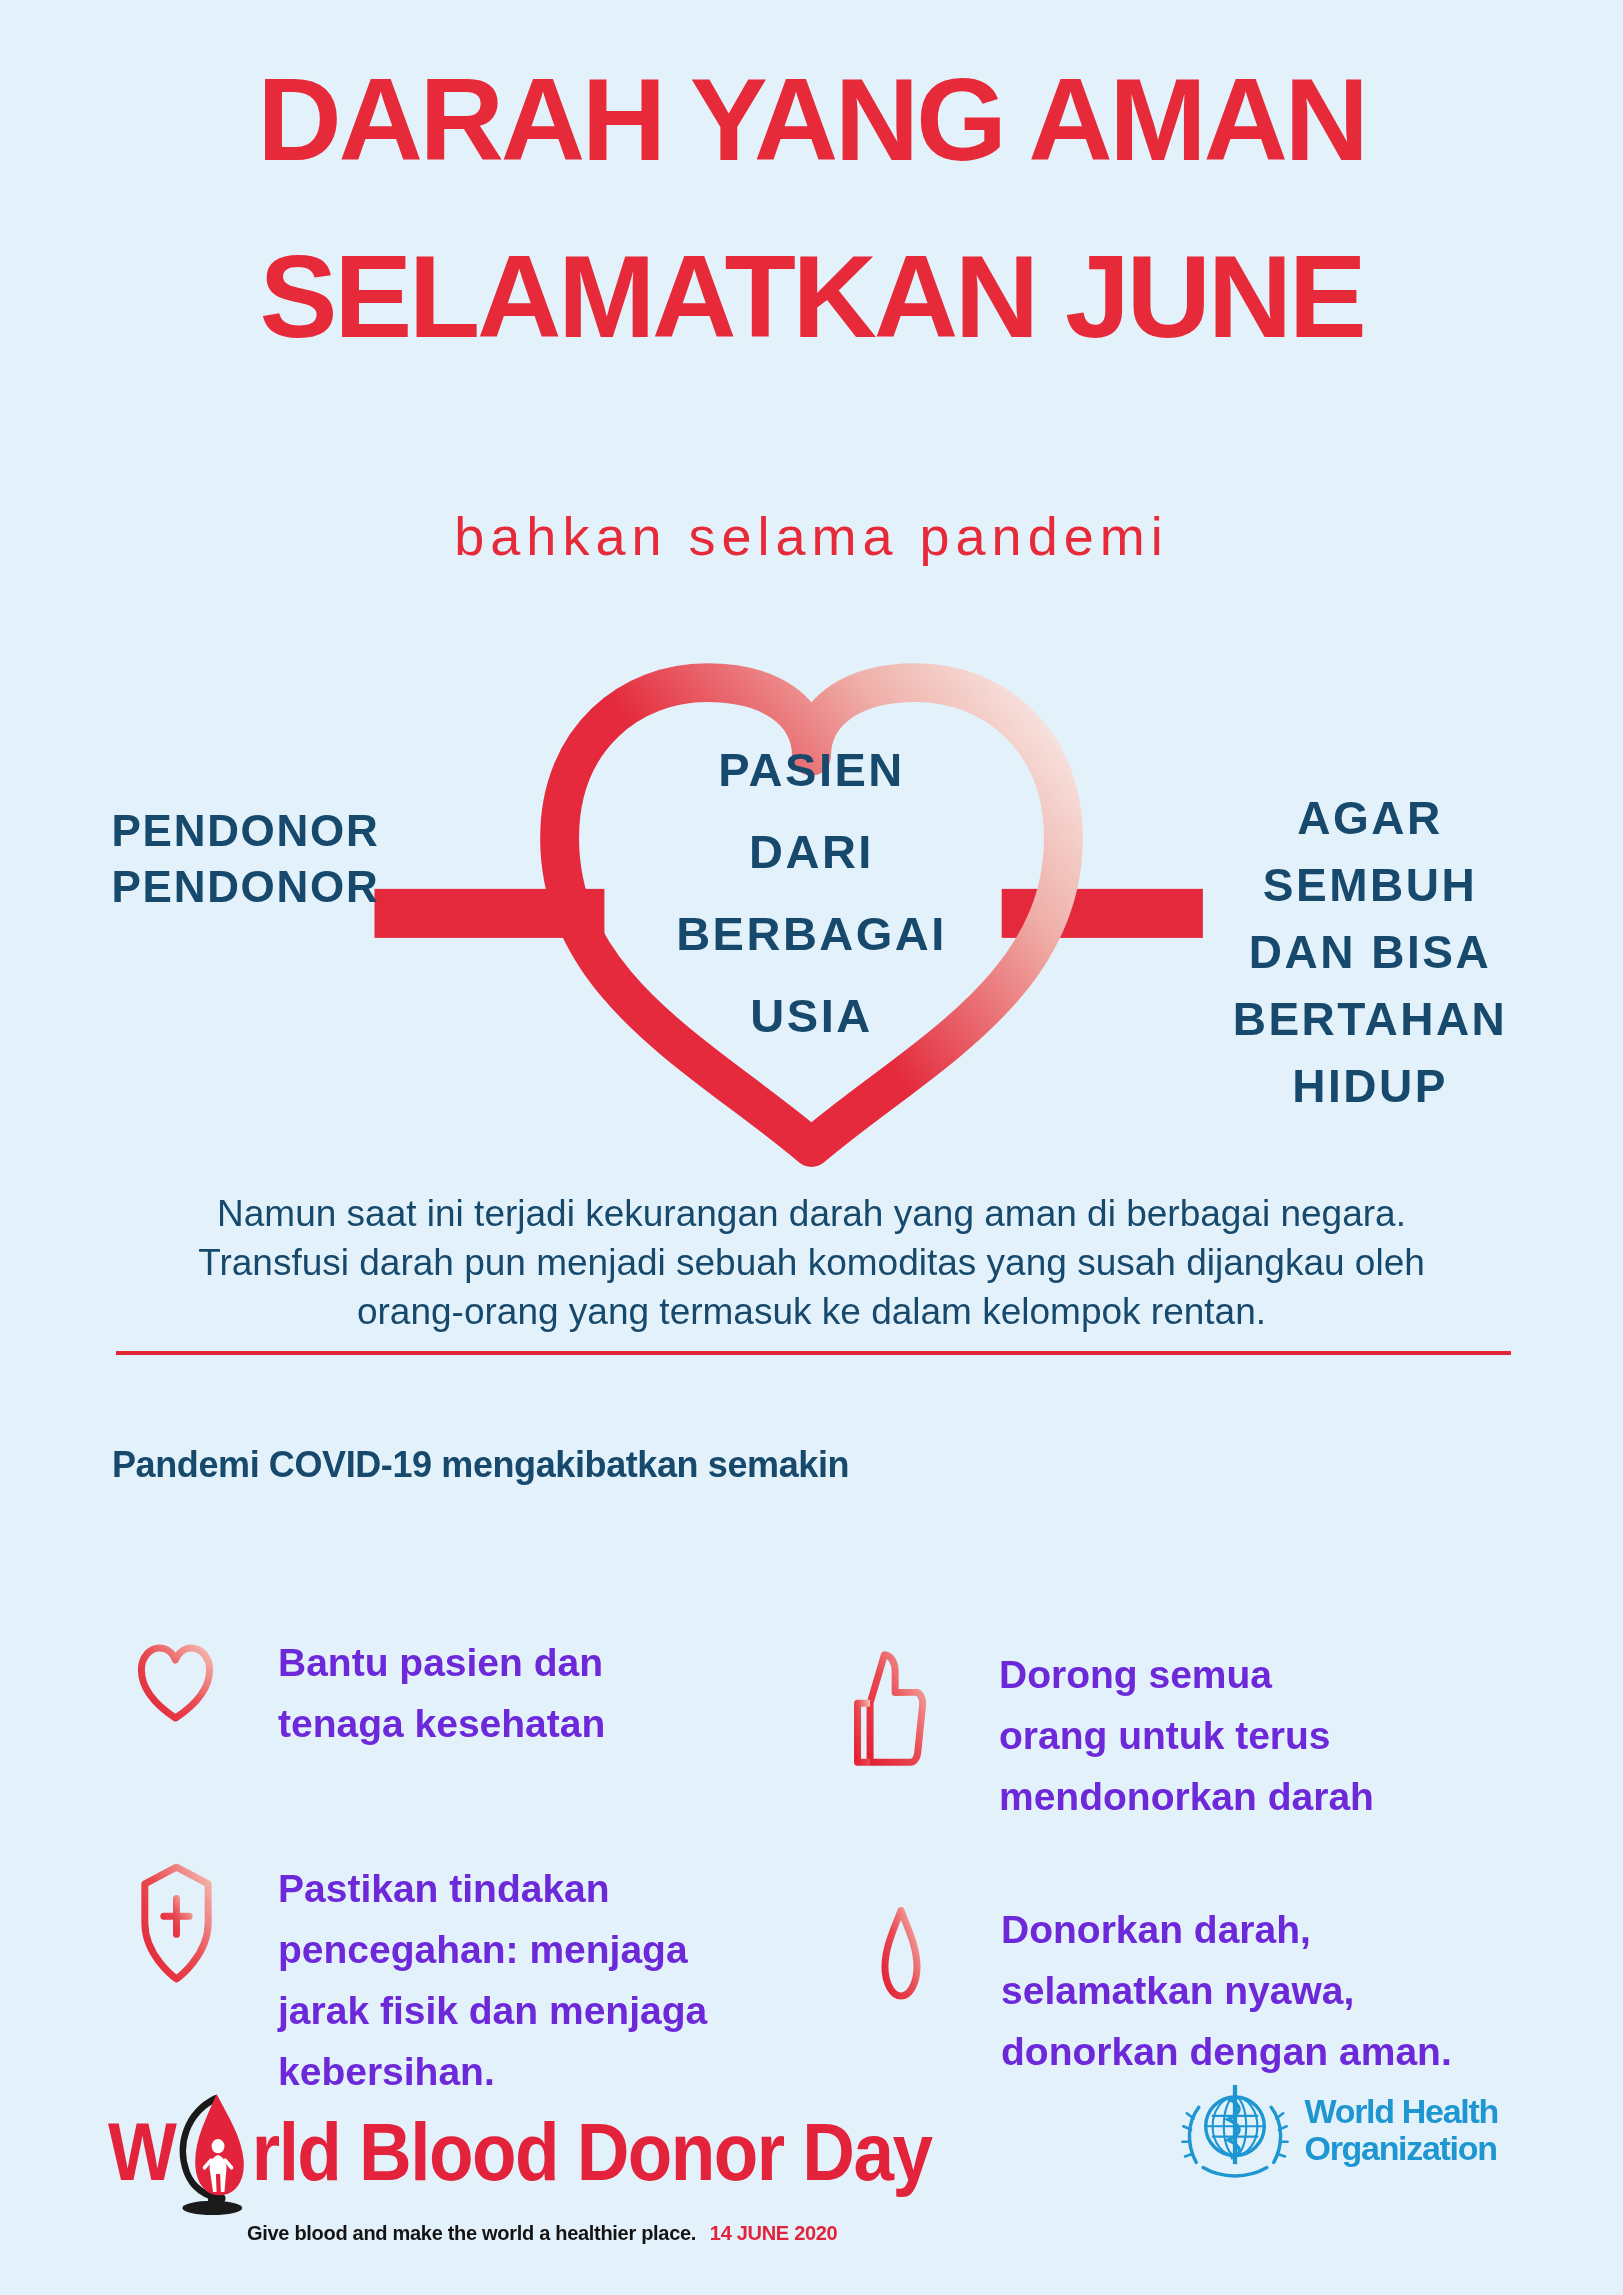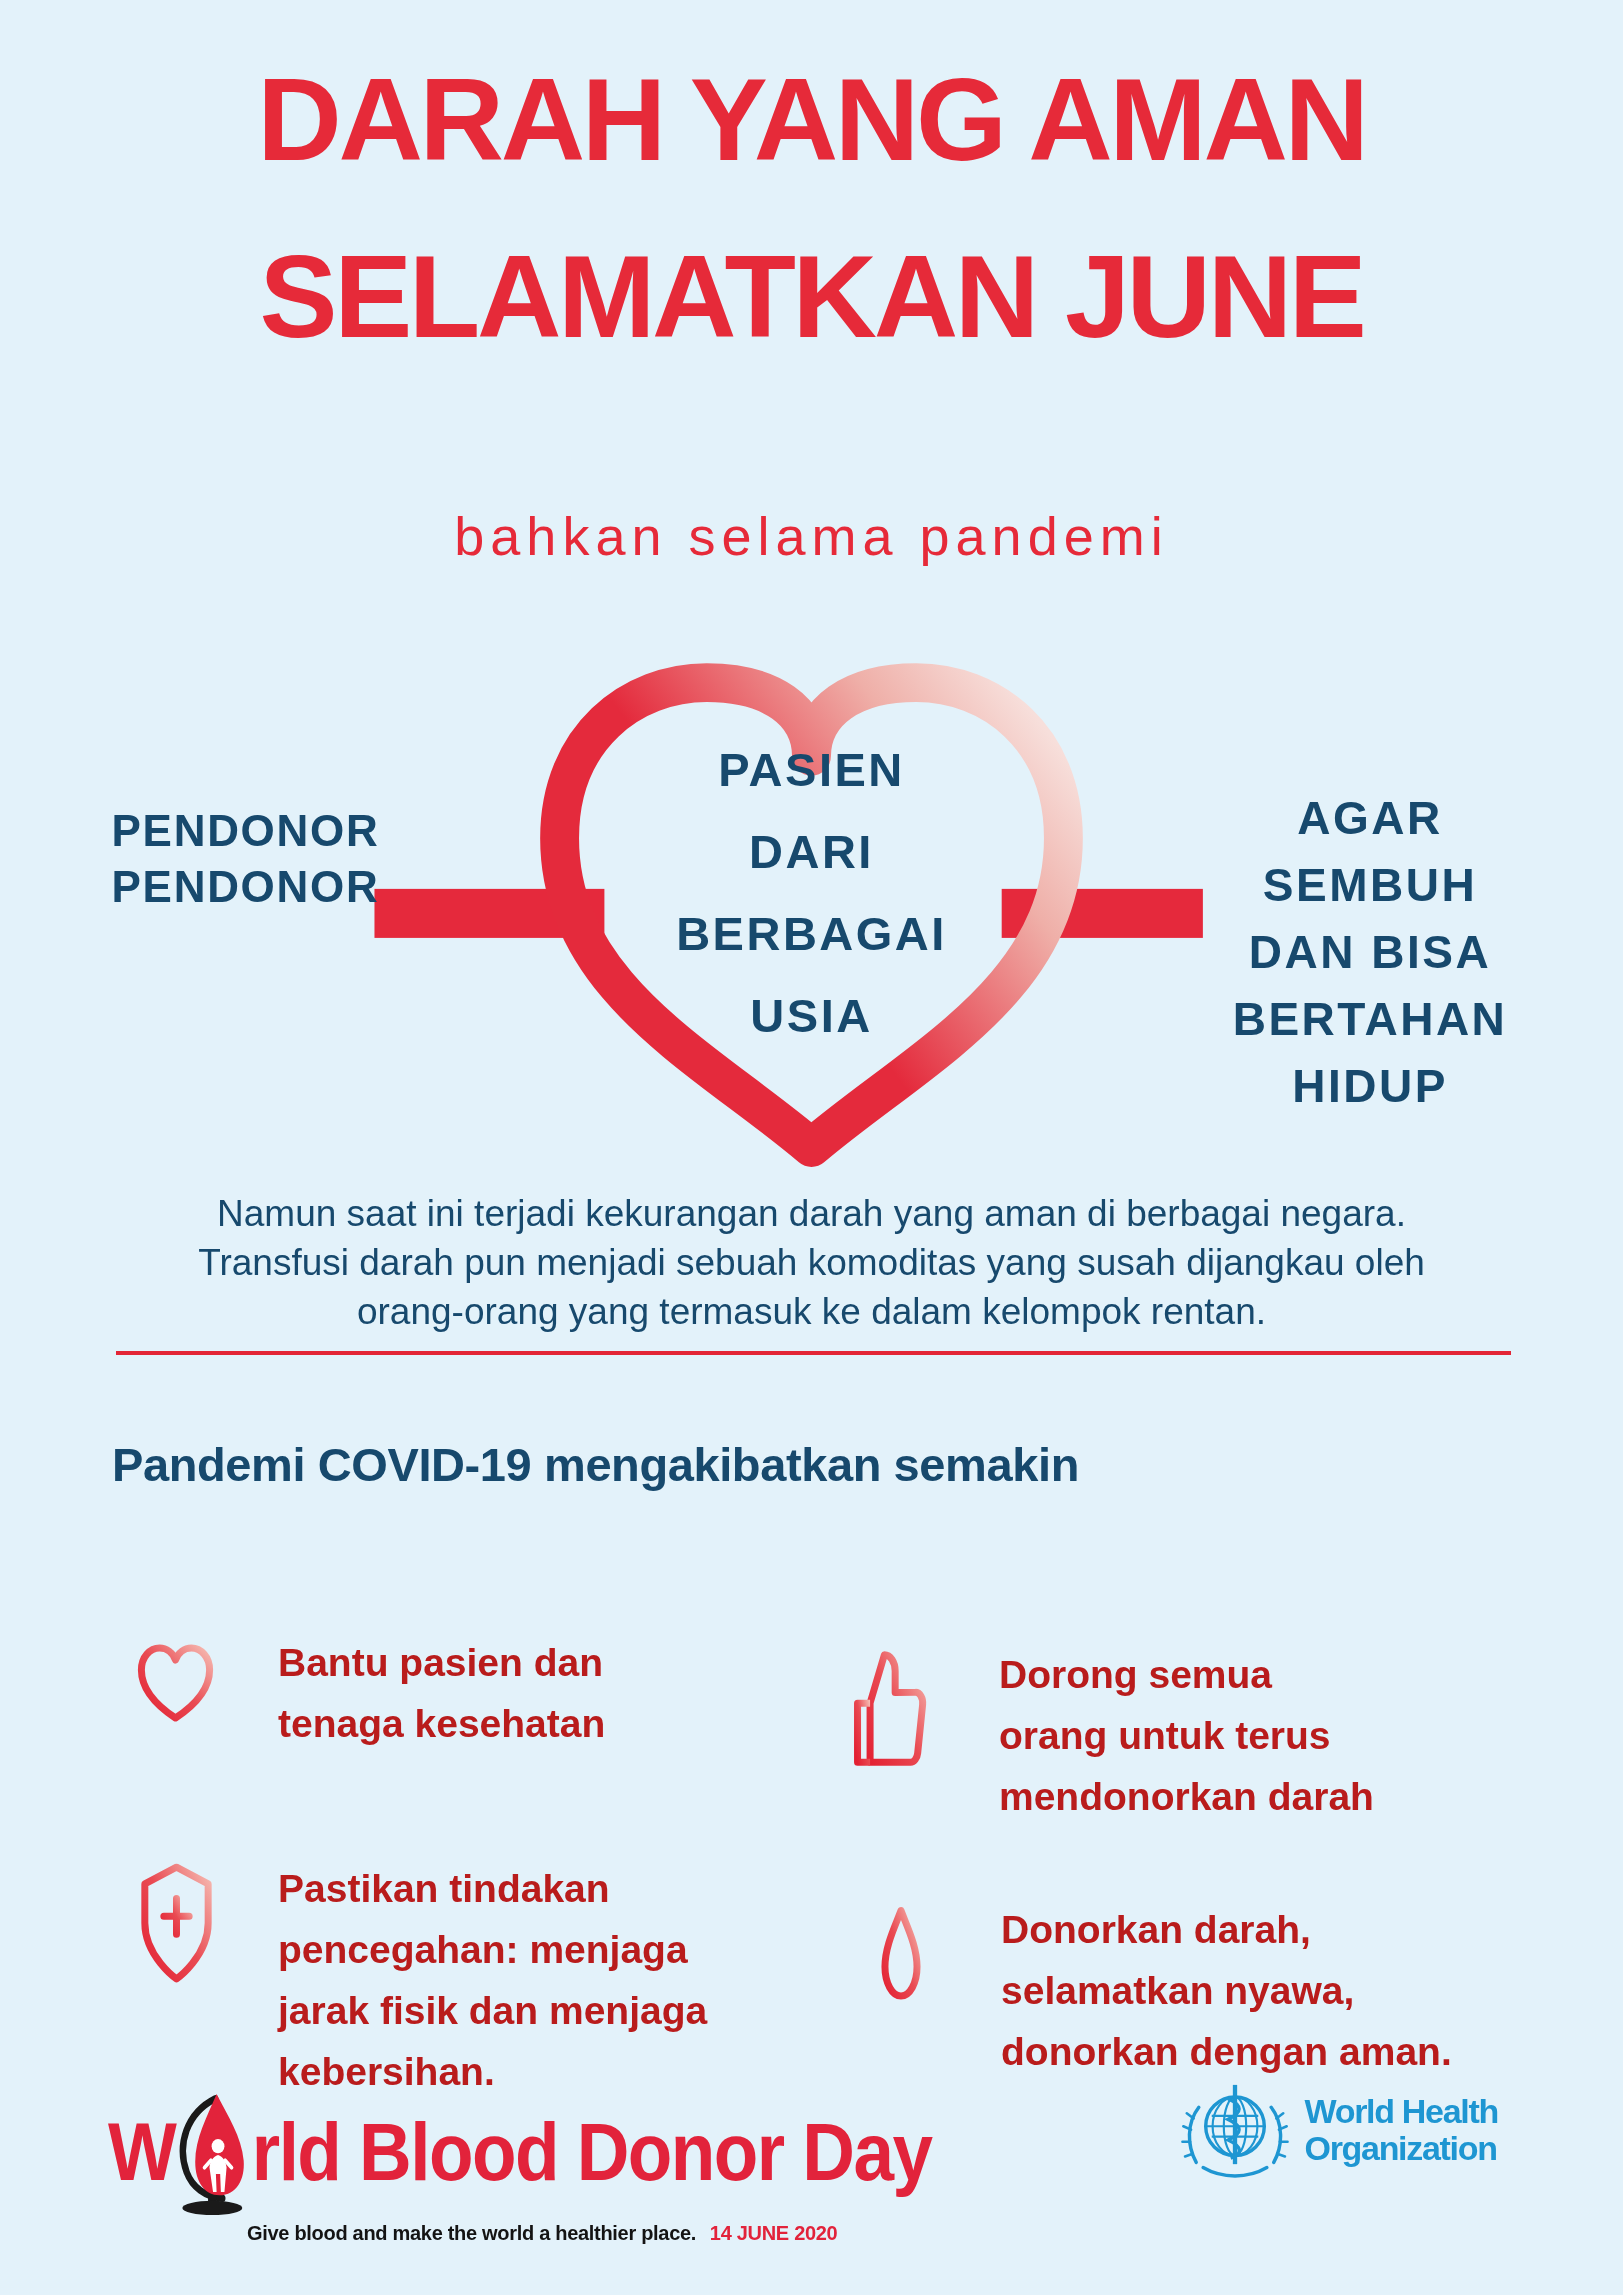--- a/index.html
+++ b/index.html
@@ -18,26 +18,26 @@
   .hlabel span{display:block;}
   .hlabel.left{left:89px;top:803px;width:313px;font-size:44px;line-height:56px;letter-spacing:1.7px;}
   .hlabel.center{left:617px;top:729px;width:389px;font-size:47px;line-height:82px;letter-spacing:2.5px;}
   .hlabel.right{left:1222px;top:785px;width:296px;font-size:46px;line-height:67px;letter-spacing:2.5px;}
   
   .paragraph{position:absolute;top:1189px;left:0;width:1623px;text-align:center;
              color:#17496D;font-size:37px;font-weight:500;line-height:49px;letter-spacing:0;}
   .paragraph span{display:block;}
   .divider{position:absolute;top:1351px;left:116px;width:1395px;height:4.2px;background:#E32636;}
   
-  .heading{position:absolute;top:1436px;left:112px;color:#17496D;font-size:47px;
+  .heading{position:absolute;top:1436px;left:112px;color:#17496D;font-size:36px;
            font-weight:800;line-height:57px;letter-spacing:-0.4px;}
   .heading span{display:block;}
   
   .item{position:absolute;display:flex;align-items:flex-start;}
-  .item .txt{color:#b91c1c;font-size:39px;font-weight:800;line-height:61px;}
+  .item .txt{color:#6d28d9;font-size:39px;font-weight:800;line-height:61px;}
   .item .txt span{display:block;}
   .item.i1{left:129px;top:1630px}
   .item.i1 .txt{margin-left:56px;margin-top:1.7px}
   .item.i2{left:845px;top:1644px}
   .item.i2 .txt{margin-left:68px;margin-top:0}
   .item.i3{left:129px;top:1856px}
   .item.i3 .txt{margin-left:54px;margin-top:1.7px}
   .item.i4{left:864px;top:1896px}
   .item.i4 .txt{margin-left:63px;margin-top:3.4px}
   

